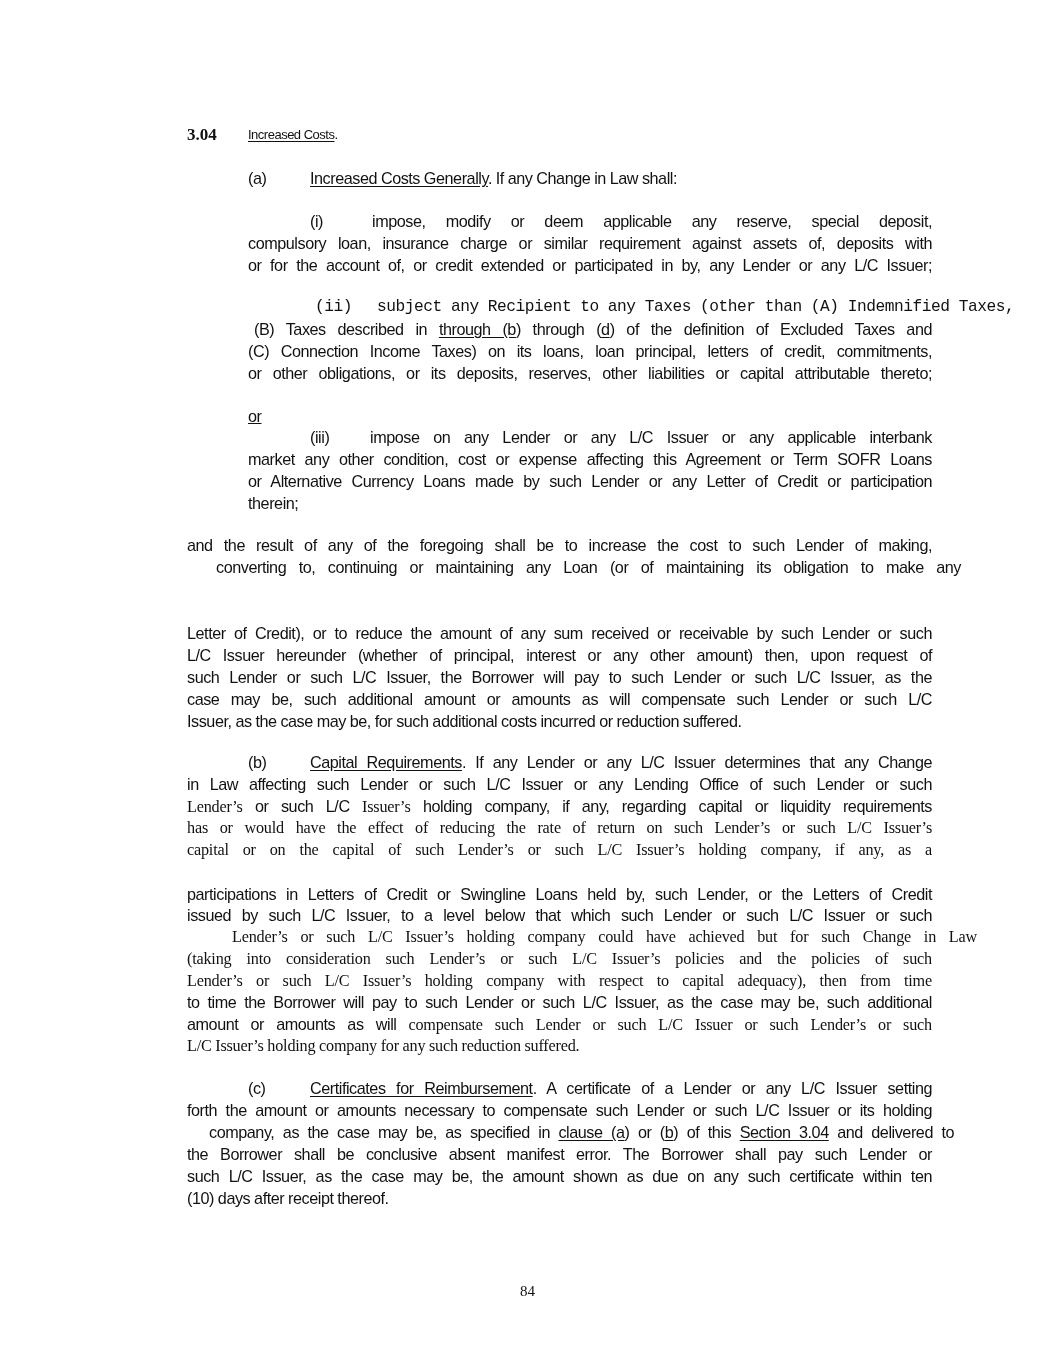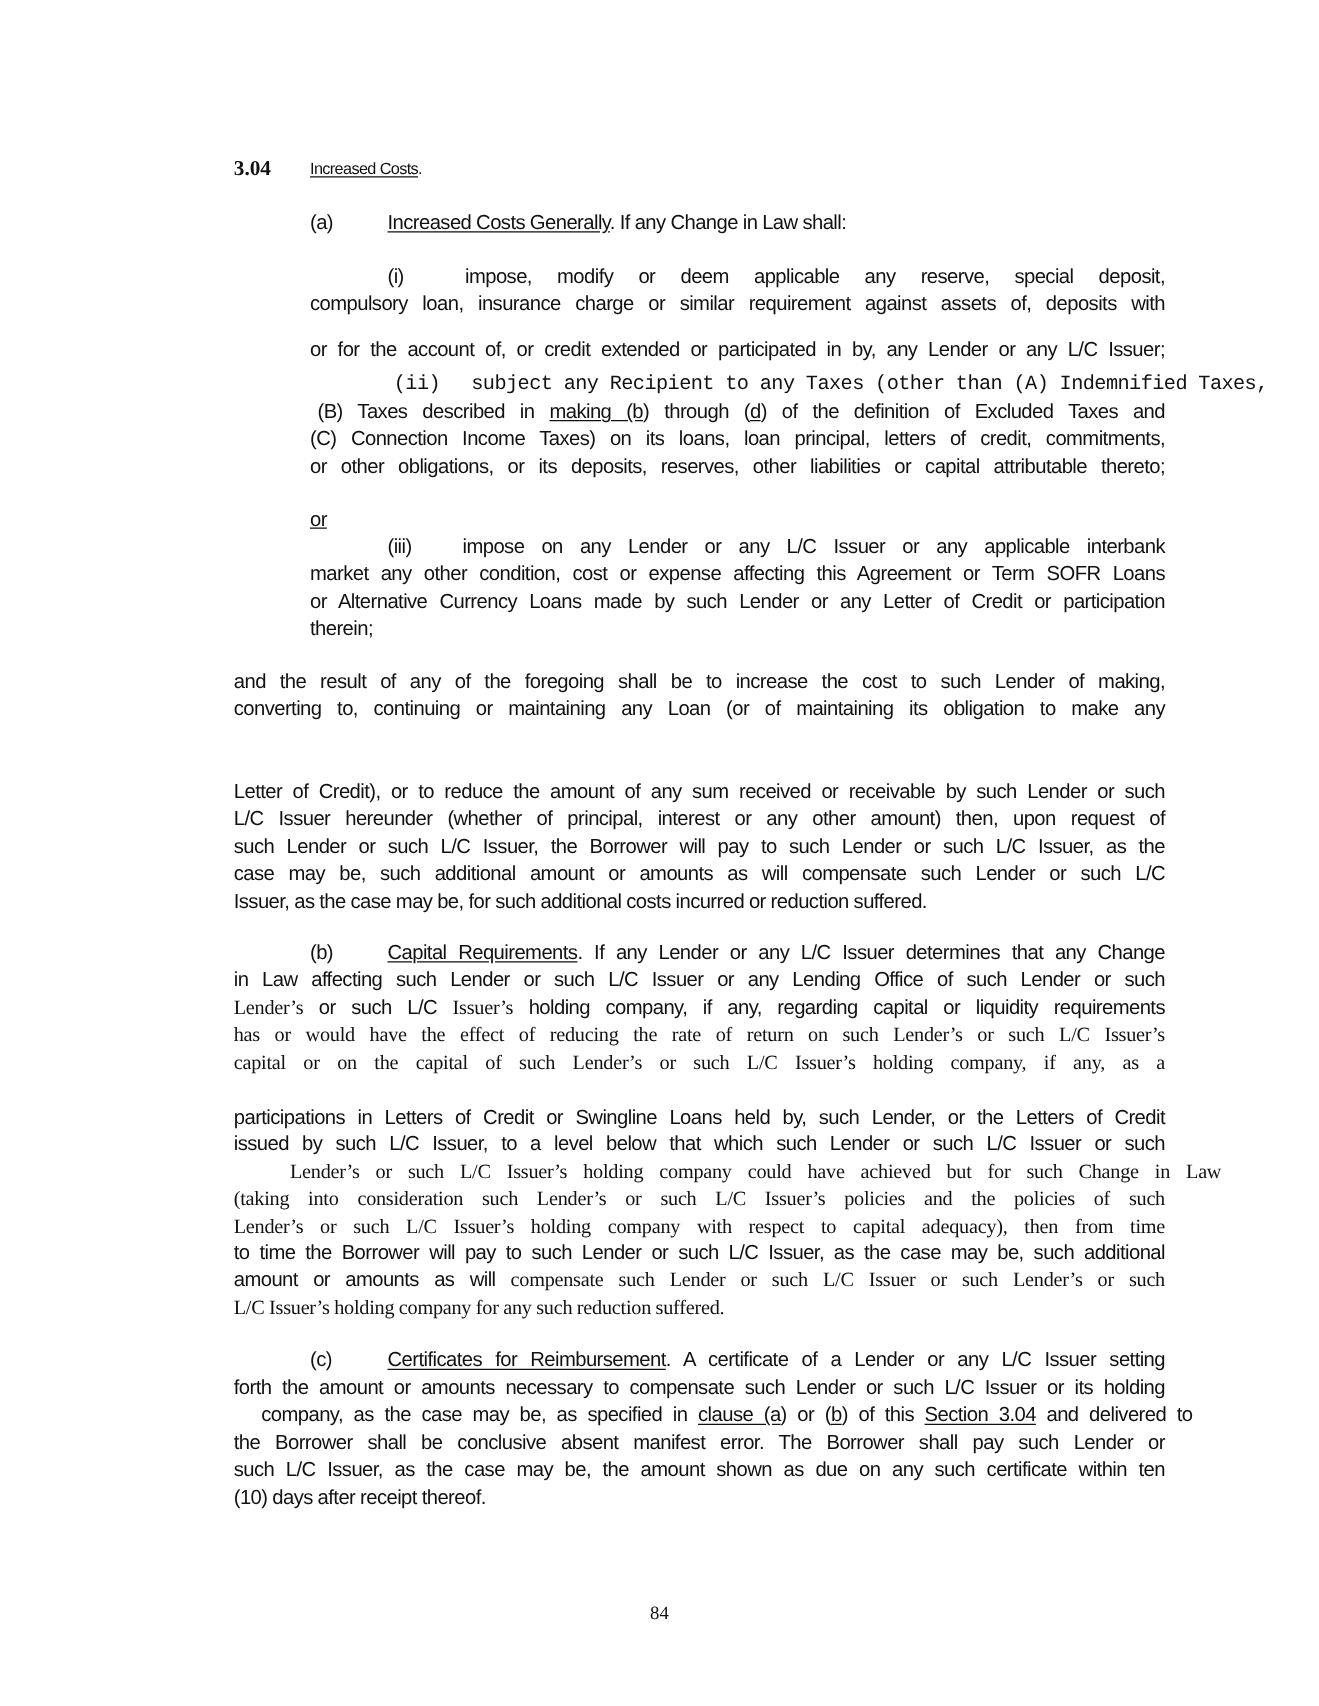--- a/index.html
+++ b/index.html
@@ -30,41 +30,41 @@
   <div class="heading-title"><span class="u">Increased Costs</span><span>.</span></div>
 
   <div class="ln i1 last" style="top:167px;">
     <span class="lbl" style="width:62px;">(a)</span><span class="u">Increased Costs Generally</span><span>. If any Change in Law shall:</span>
   </div>
 
   <div class="ln i1" style="top:210px;">
     <span class="lbl" style="width:62px; margin-left:62px;">(i)</span><span>impose, modify or deem applicable any reserve, special deposit,</span>
   </div>
   <div class="ln i1" style="top:232px; left:248px;">compulsory loan, insurance charge or similar requirement against assets of, deposits with</div>
-  <div class="ln i1" style="top:269px;">or for the account of, or credit extended or participated in by, any Lender or any L/C Issuer;</div>
+  <div class="ln i1" style="top:254px;">or for the account of, or credit extended or participated in by, any Lender or any L/C Issuer;</div>
 
   <div class="ln i1" style="top:296px;font-family:Liberation Mono, monospace;">
     <span class="lbl" style="width:62px; margin-left:67px;">(ii)</span><span>subject any Recipient to any Taxes (other than (A) Indemnified Taxes,</span>
   </div>
   <div class="ln i1" style="top:318px; left:254px; width:678px;">
-    <span>(B) Taxes described in </span><span class="u">making (b</span><span>) through (</span><span class="u">d</span><span>) of the definition of Excluded Taxes and</span>
+    <span>(B) Taxes described in </span><span class="u">through (b</span><span>) through (</span><span class="u">d</span><span>) of the definition of Excluded Taxes and</span>
   </div>
   <div class="ln i1" style="top:340px;">(C) Connection Income Taxes) on its loans, loan principal, letters of credit, commitments,</div>
   <div class="ln i1" style="top:362px;">or other obligations, or its deposits, reserves, other liabilities or capital attributable thereto;</div>
   <div class="ln i1 last" style="top:405px;text-decoration:underline;">or</div>
 
   <div class="ln i1" style="top:426px;">
     <span class="lbl" style="width:60px; margin-left:62px;">(iii)</span><span>impose on any Lender or any L/C Issuer or any applicable interbank</span>
   </div>
   <div class="ln i1" style="top:448px;">market any other condition, cost or expense affecting this Agreement or Term SOFR Loans</div>
   <div class="ln i1" style="top:470px;">or Alternative Currency Loans made by such Lender or any Letter of Credit or participation</div>
   <div class="ln i1 last" style="top:492px;">therein;</div>
 
   <div class="ln" style="top:534px;">and the result of any of the foregoing shall be to increase the cost to such Lender of making,</div>
-  <div class="ln" style="top:556px;">converting to, continuing or maintaining any Loan (or of maintaining its obligation to make any</div>
+  <div class="ln" style="top:556px;margin-left:29px;">converting to, continuing or maintaining any Loan (or of maintaining its obligation to make any</div>
   <div class="ln" style="top:622px;">Letter of Credit), or to reduce the amount of any sum received or receivable by such Lender or such</div>
   <div class="ln" style="top:644px;">L/C Issuer hereunder (whether of principal, interest or any other amount) then, upon request of</div>
   <div class="ln" style="top:666px;">such Lender or such L/C Issuer, the Borrower will pay to such Lender or such L/C Issuer, as the</div>
   <div class="ln" style="top:688px;">case may be, such additional amount or amounts as will compensate such Lender or such L/C</div>
   <div class="ln last" style="top:710px;">Issuer, as the case may be, for such additional costs incurred or reduction suffered.</div>
 
   <div class="ln" style="top:751px;">
     <span class="lbl" style="width:62px; margin-left:61px;">(b)</span><span class="u">Capital Requirements</span><span>. If any Lender or any L/C Issuer determines that any Change</span>
   </div>
   <div class="ln" style="top:773px;">in Law affecting such Lender or such L/C Issuer or any Lending Office of such Lender or such</div>

